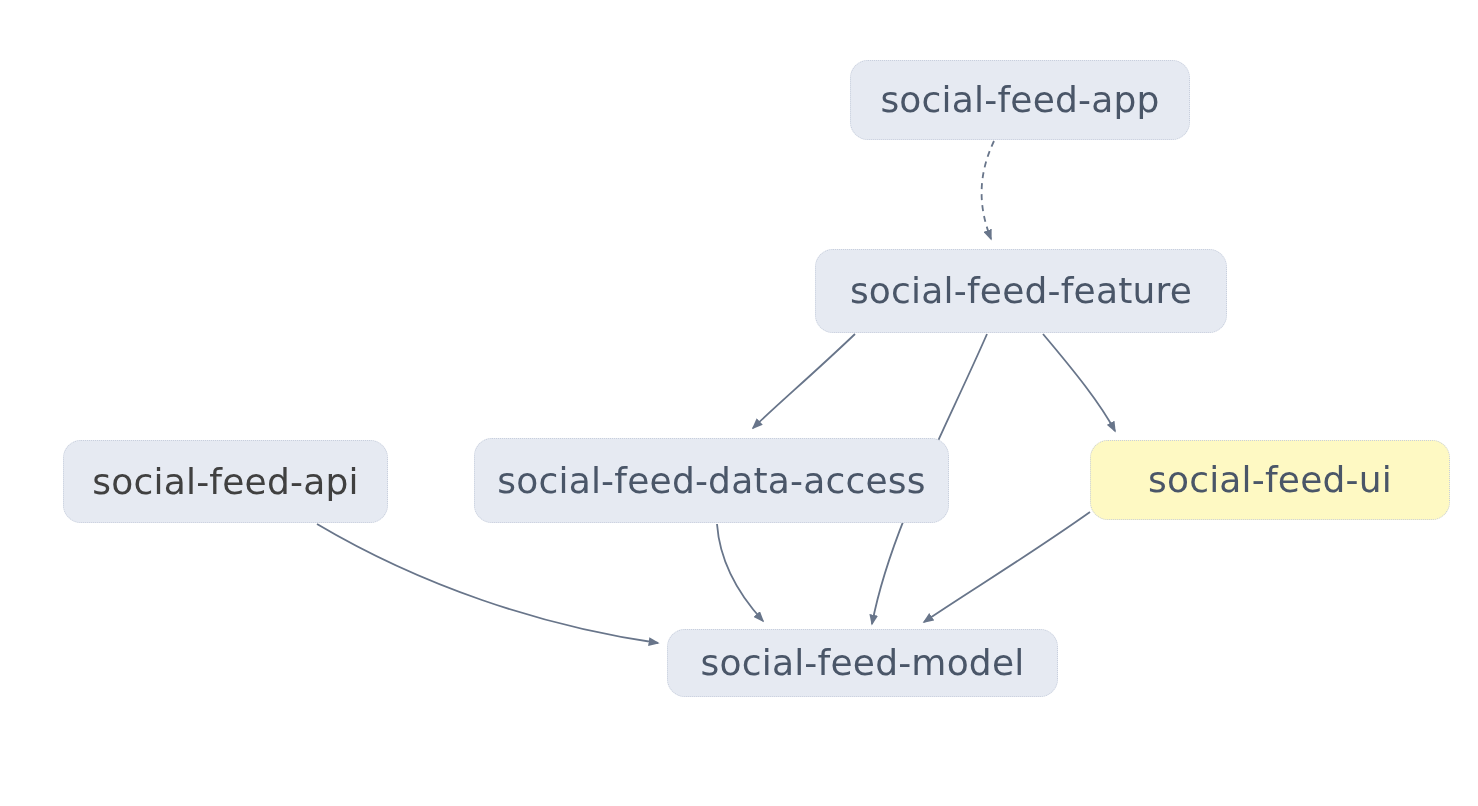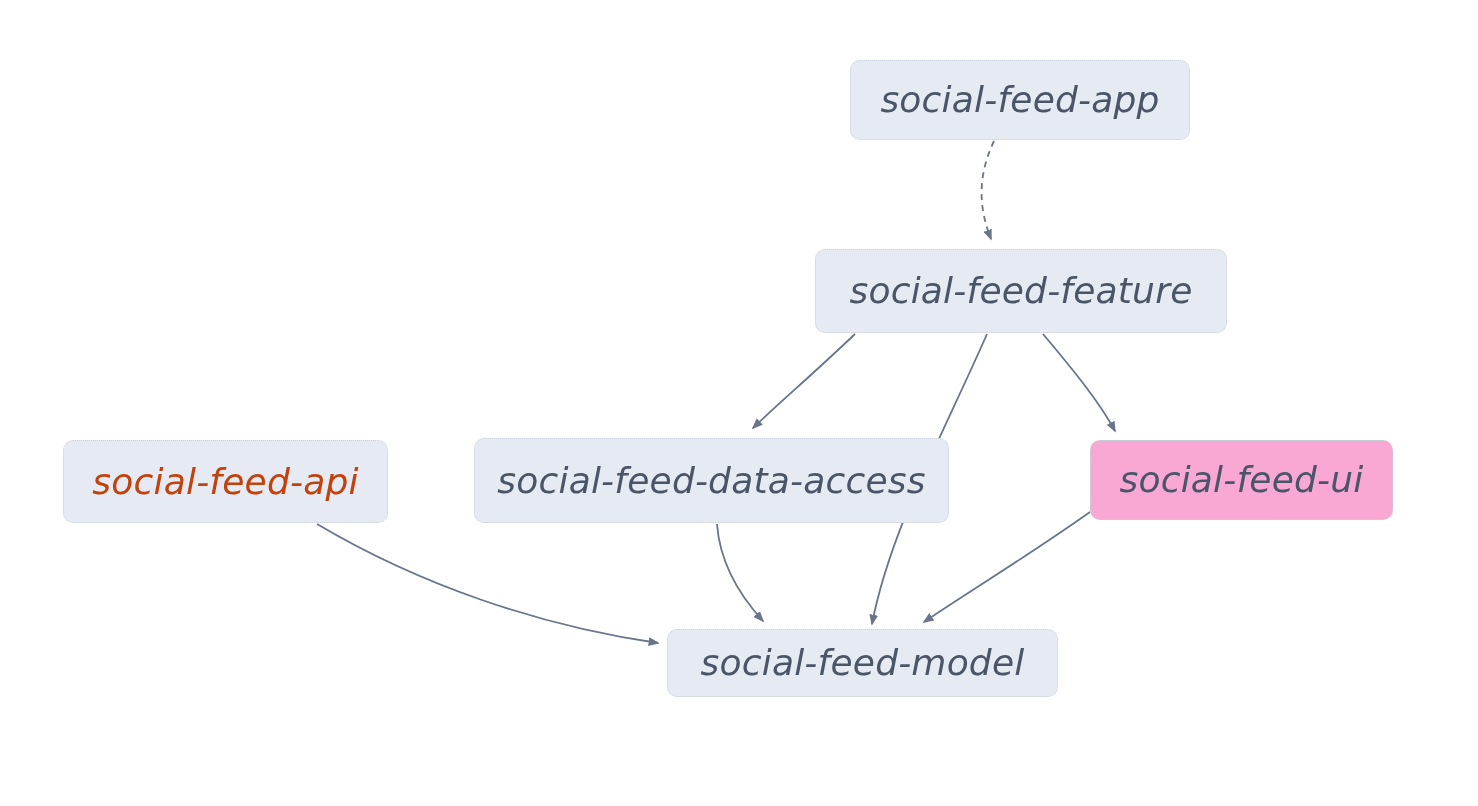--- a/index.html
+++ b/index.html
@@ -28,25 +28,24 @@
     pointer-events: stroke;
   }
   #edges-svg path.edge.dashed {
     stroke-dasharray: 6 5;
   }
   .node {
     position: absolute;
     display: flex;
     align-items: center;
     justify-content: center;
-    border-radius: 10px;
+    border-radius: 18px;
     box-sizing: border-box;
     white-space: nowrap;
     cursor: pointer;
-    font-style: italic;
   }
   .node .node-label {
     font-size: 36px;
     line-height: 1;
     letter-spacing: 0.2px;
   }
 </style>
 </head>
 <body>
 
@@ -68,25 +67,25 @@
       </g>
   </svg>
   <div id="node-layer">
       <div class="node" style="left: 850px; top: 60px; width: 340px; height: 80px; background: rgb(230, 234, 242); border: 1px dotted rgb(200, 207, 221);">
         <span class="node-label" style="color: rgb(74, 86, 104);">social-feed-app</span>
       </div>
       <div class="node" style="left: 815px; top: 249px; width: 412px; height: 84px; background: rgb(230, 234, 242); border: 1px dotted rgb(200, 207, 221); text-align: right;">
         <span class="node-label" style="color: rgb(74, 86, 104);">social-feed-feature</span>
       </div>
       <div class="node" style="left: 63px; top: 440px; width: 325px; height: 83px; background: rgb(230, 234, 242); border: 1px dotted rgb(200, 207, 221);">
-        <span class="node-label" style="color: #c2410c;">social-feed-api</span>
+        <span class="node-label" style="color: #404040;">social-feed-api</span>
       </div>
       <div class="node" style="left: 458px; top: 438px; width: 475px; height: 85px; background: rgb(230, 234, 242); border: 1px dotted rgb(200, 207, 221); margin-left: 16px;">
         <span class="node-label" style="color: rgb(74, 86, 104);">social-feed-data-access</span>
       </div>
-      <div class="node" style="left: 1090px; top: 440px; width: 303px; height: 80px; background: #f9a8d4; border: 1px dotted rgb(200, 207, 221);">
+      <div class="node" style="left: 1090px; top: 440px; width: 360px; height: 80px; background: #fef9c3; border: 1px dotted rgb(200, 207, 221);">
         <span class="node-label" style="color: rgb(74, 86, 104);">social-feed-ui</span>
       </div>
       <div class="node" style="left: 667px; top: 629px; width: 391px; height: 68px; background: rgb(230, 234, 242); border: 1px dotted rgb(200, 207, 221);">
         <span class="node-label" style="color: rgb(74, 86, 104);">social-feed-model</span>
       </div>
     </div>
 </div>
 
 </body></html>

